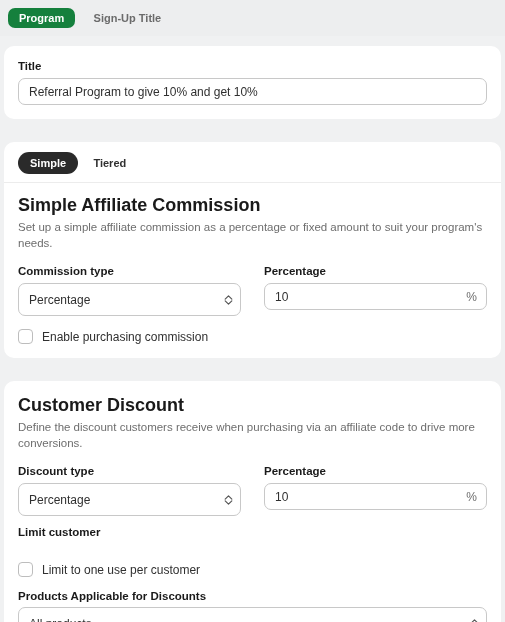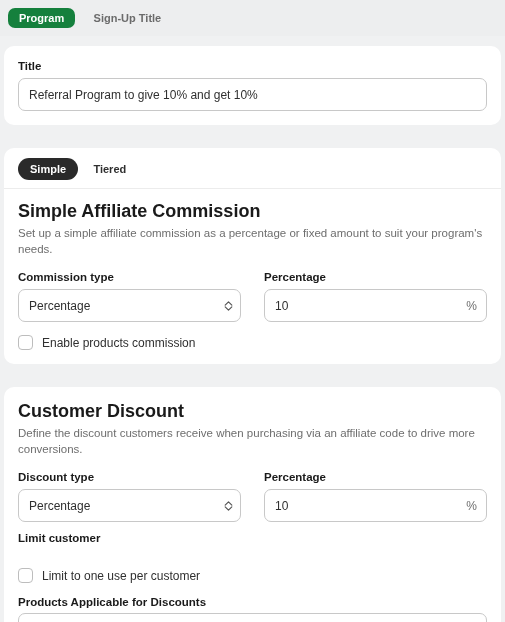--- a/index.html
+++ b/index.html
@@ -36,21 +36,21 @@
   }
   .card + .card { margin-top: 0; }
   .field-label {
     font-size: 11.5px;
     font-weight: 600;
     color: #1a1a1a;
     margin-bottom: 6px;
   }
   .text-input {
     width: 100%;
-    height: 33px;
+    height: 27px;
     border: 1px solid #c8c8c8;
     border-radius: 7px;
     padding: 0 10px;
     font-size: 12px;
     color: #303030;
     background: #fff;
   }
   .seg-btn {
     padding: 5px 12px;
     font-size: 11px;
@@ -190,21 +190,21 @@
         <div class="field-label">Percentage</div>
         <div class="input-suffix-wrap">
           <input class="text-input" type="text" value="10" style="">
           <span class="suffix">%</span>
         </div>
       </div>
     </div>
 
     <div class="chk-row">
       <div class="chk"></div>
-      <span>Enable products commission</span>
+      <span>Enable purchasing commission</span>
     </div>
   </div>
 
   <div class="card" style="margin-bottom:4px;">
     <div class="section-heading">Customer Discount</div>
     <div class="section-sub">Define the discount customers receive when purchasing via an affiliate code to drive more conversions.</div>
 
     <div class="row">
       <div class="col">
         <div class="field-label">Discount type</div>

